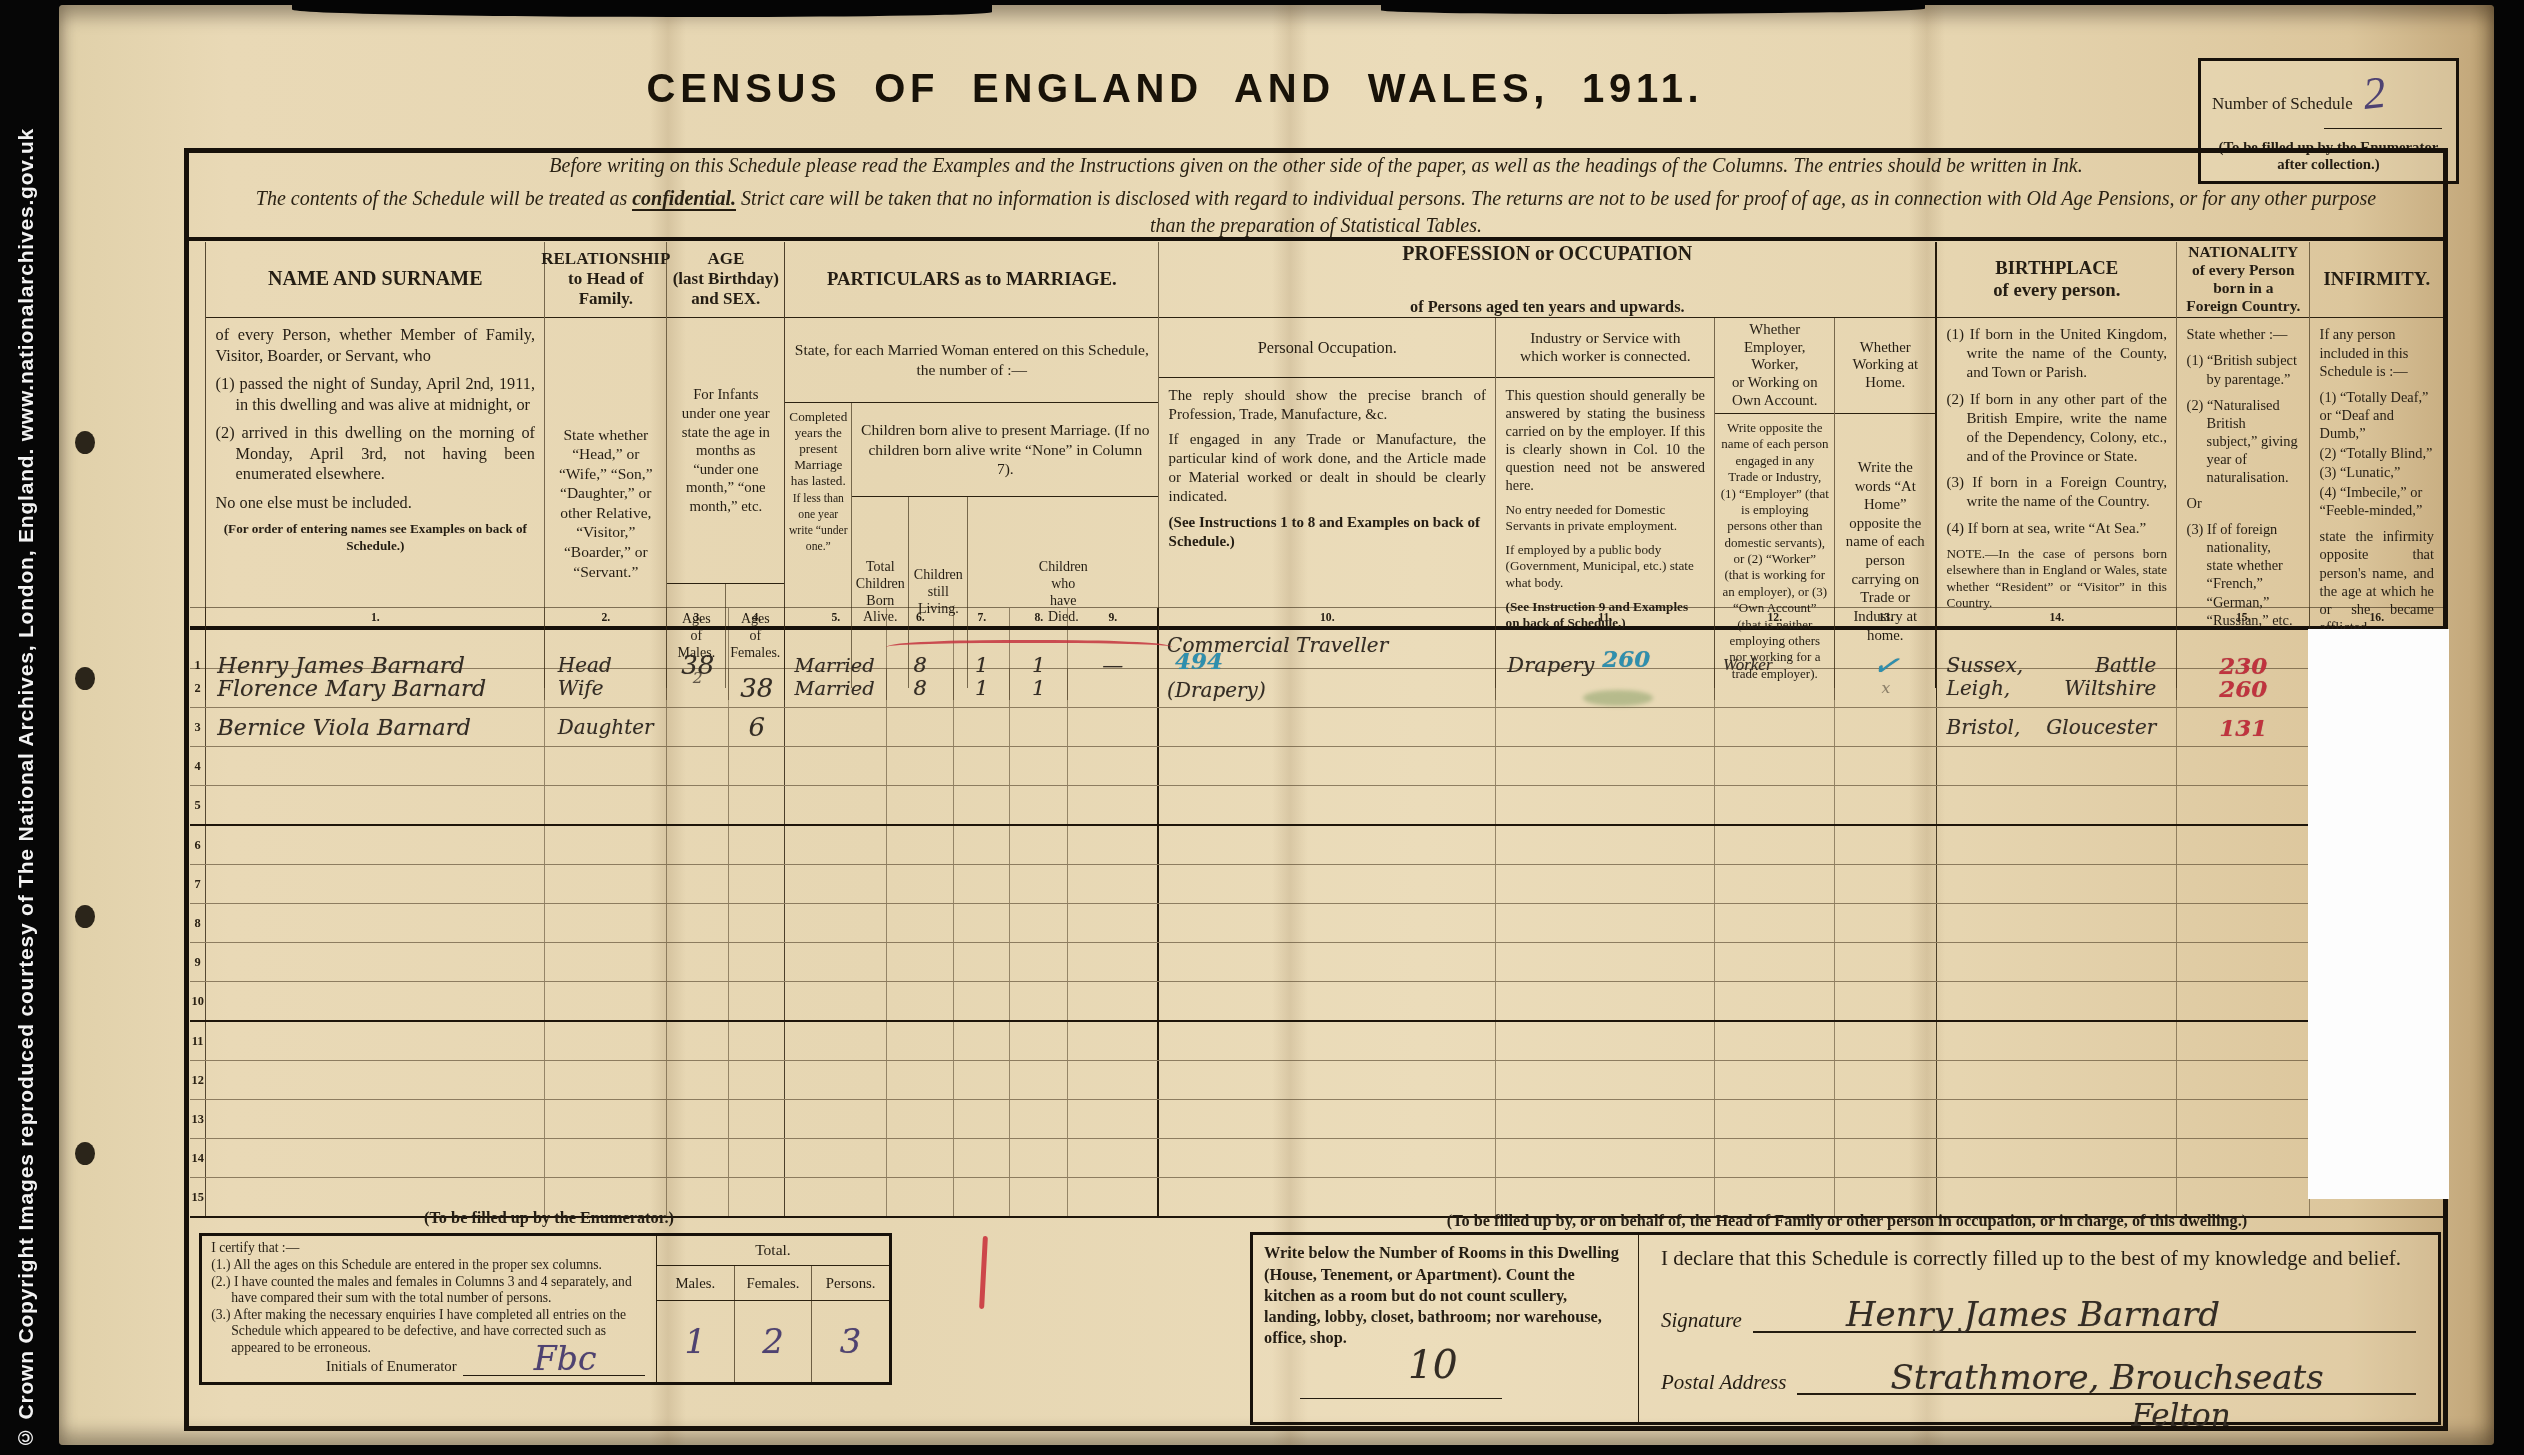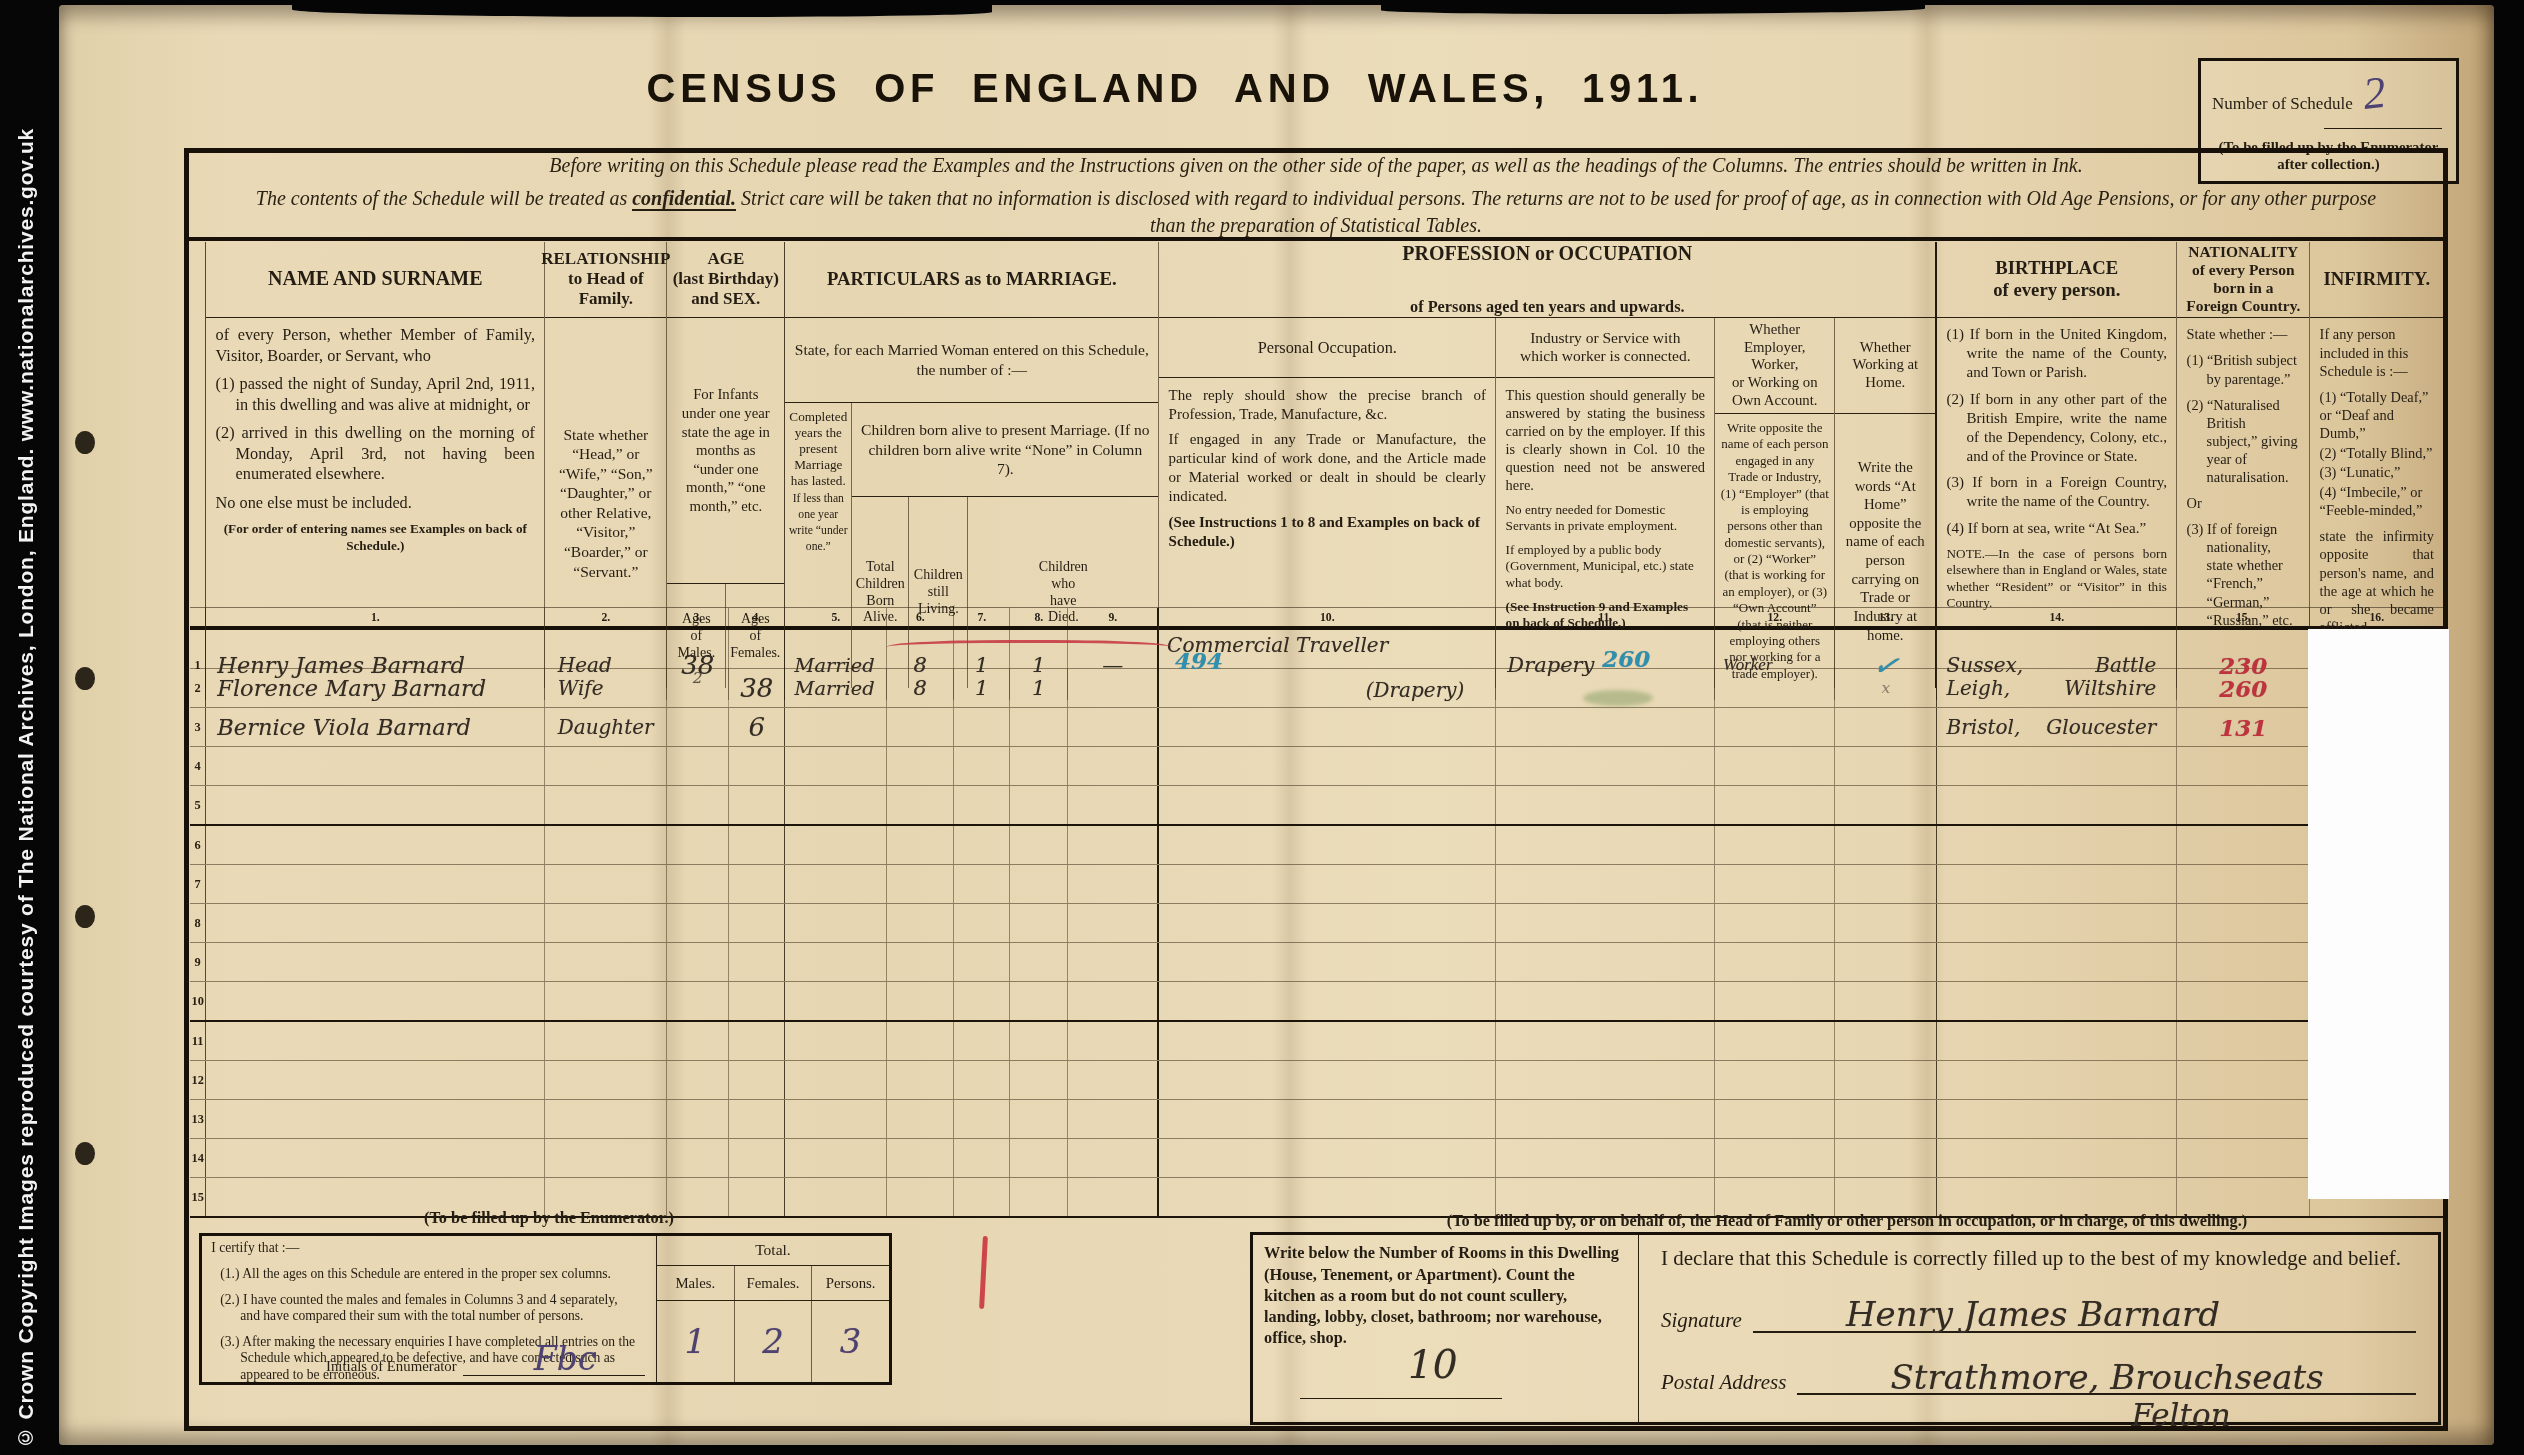--- a/index.html
+++ b/index.html
@@ -78,39 +78,39 @@
   .cell.num{justify-content:center;font-size:12.4px;font-weight:bold;color:#2a2114;border-right:1.6px solid rgba(48,36,18,.8);}
   .hw{font-style:italic;font-family:"DejaVu Serif","Liberation Serif",serif;color:#332c24;
       text-shadow:0 0 0.8px rgba(40,30,20,.35);}
   .cell.name{font-size:22.5px;padding-left:11px;transform:none;}
   .cell.rel{font-size:20px;padding-left:12.4px;}
   .cell.agem,.cell.agef{font-size:26px;justify-content:center;}
   .cell.agem.tiny{font-size:15.5px;opacity:.75;align-items:flex-start;}
   .cell.marr{font-size:19.4px;padding-left:9.3px;}
   .cell.yrs,.cell.born,.cell.living,.cell.died{font-size:21px;justify-content:center;}
   .cell.occ{font-size:20px;padding-left:7.8px;display:block;line-height:1.0;padding-top:4.7px;}
-  .occ2{font-size:20px;text-align:right;padding-right:31px;margin-top:1.6px;}
+  .occ2{font-size:20px;text-align:left;padding-right:31px;margin-top:1.6px;}
   .code{font-size:23px;font-weight:bold;font-style:italic;margin-left:7.8px;position:relative;top:-6.2px;}
   .cell.ind{font-size:21px;padding-left:11px;}
   .cell.emp{font-size:17px;padding-left:7.8px;font-family:Liberation Serif, serif;}
   .cell.athome{justify-content:center;font-size:31px;font-style:italic;}
   .athome .faintx{font-size:15.5px;opacity:.5;}
   .cell.bp{font-size:20px;justify-content:space-between;padding:0 20px 0 9.3px;}
   .cell.natc{font-size:23px;justify-content:center;font-weight:bold;}
   .red-line{position:absolute;left:696px;top:9.3px;width:286px;height:11px;border-top:3.1px solid rgba(196,52,62,.85);
       border-radius:100%/120%;z-index:3;}
   .smudge{position:absolute;left:40%;top:55%;width:70px;height:15.5px;border-radius:50%;filter:blur(2.3px);opacity:.4;}
   .redact{position:absolute;left:2118px;top:387px;width:141px;height:570px;background:#fdfdfd;z-index:6;}
   
   .foot-head-left{position:absolute;left:257px;top:1203px;width:466px;text-align:center;font-weight:bold;font-size:16.3px;}
   .foot-head-right{position:absolute;left:1197px;top:1206px;width:1182px;text-align:center;font-weight:bold;font-size:16.3px;}
   .cert-box{position:absolute;left:140px;top:1228px;width:693px;height:152px;border:3.9px solid #17110a;box-sizing:border-box;display:flex;}
   .cert-text{flex:1;padding:4.7px 7.8px 3.1px 9.3px;font-size:13.6px;line-height:1.22;position:relative;}
   .cert-text p{margin:0;}
-  .cert-items p{margin:9px;text-indent:-20px;padding-left:20px;}
+  .cert-items p{margin:0;text-indent:-20px;padding-left:20px;}
   .initials-row{position:absolute;bottom:6.2px;left:124px;right:11px;display:flex;align-items:flex-end;font-size:14.8px;}
   .initials-line{flex:1;border-bottom:1.6px solid #241c10;margin-left:6.2px;position:relative;height:23px;}
   .initials-val{position:absolute;left:23px;bottom:-4.7px;font-size:33px;font-style:italic;}
   .totals{width:232px;flex:0 0 232px;border-left:1.6px solid #2b2110;display:flex;flex-direction:column;}
   .tot-title{flex:0 0 29.5px;display:flex;align-items:center;justify-content:center;font-size:15.5px;border-bottom:1.6px solid #2b2110;}
   .tot-labels{flex:0 0 34px;display:flex;border-bottom:1.6px solid #2b2110;}
   .tot-labels div{flex:1;display:flex;align-items:center;justify-content:center;font-size:14.8px;border-right:0.8px solid rgba(58,44,22,.7);}
   .tot-labels div:last-child{border-right:none;}
   .tot-vals{flex:1;display:flex;}
   .tot-vals div{flex:1;display:flex;align-items:center;justify-content:center;font-size:34px;font-style:italic;border-right:0.8px solid rgba(58,44,22,.7);}

